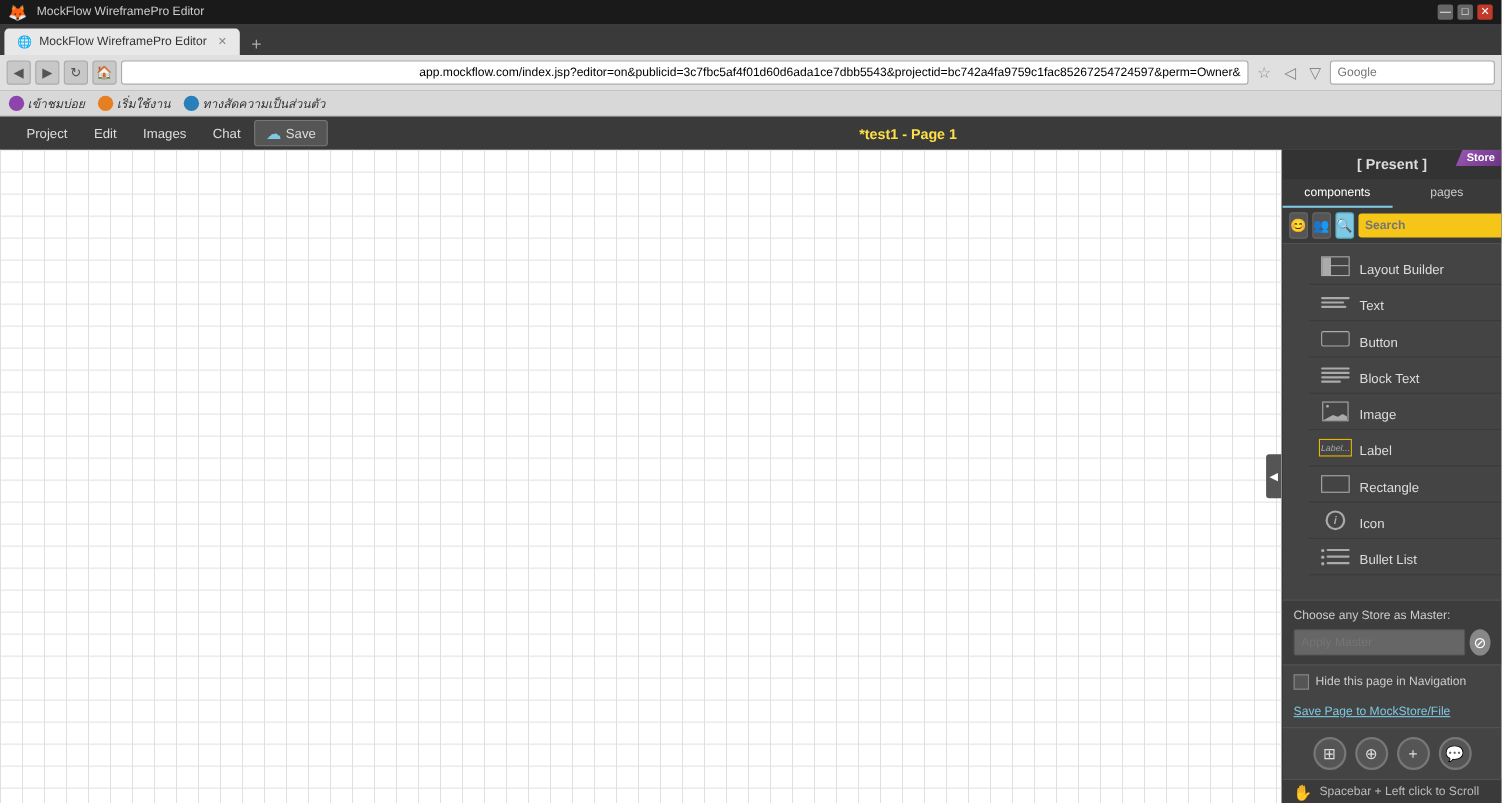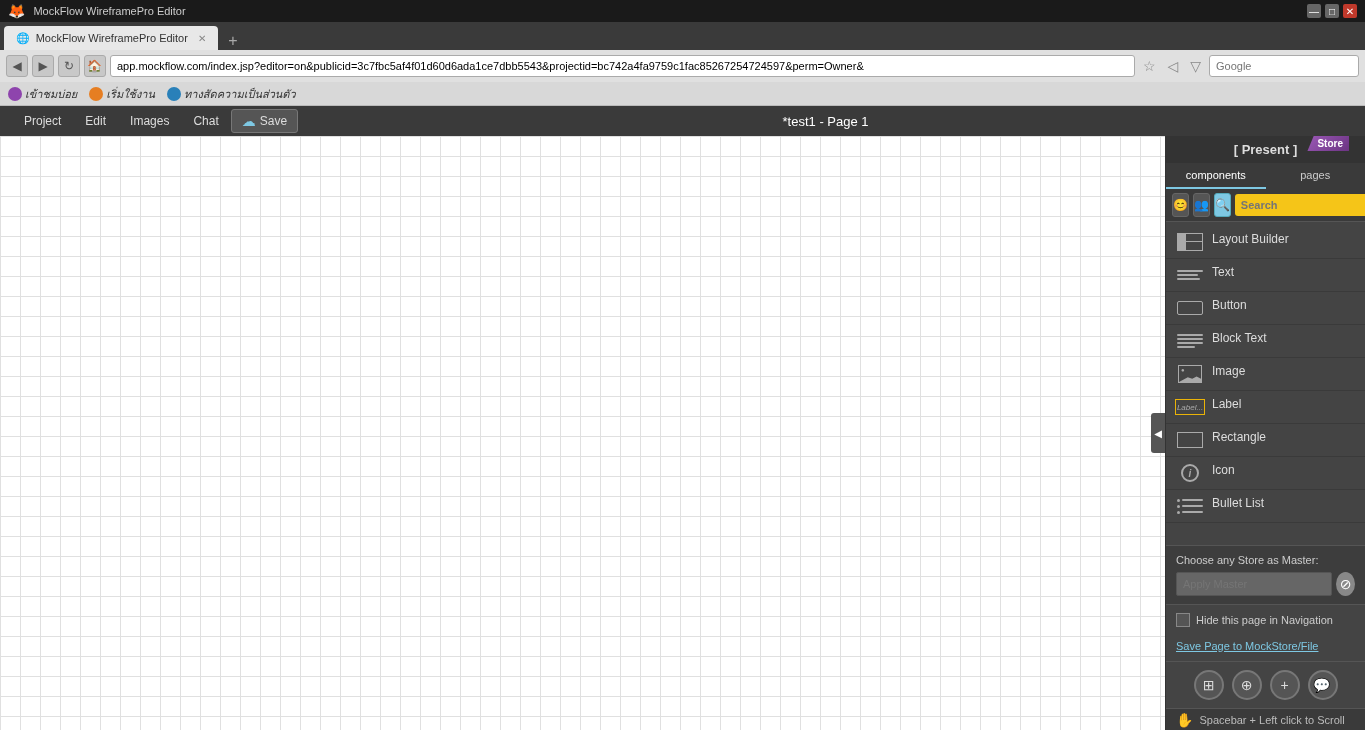--- a/index.html
+++ b/index.html
@@ -12,38 +12,38 @@
     .win-btn.close { background: #c0392b; }
 
     .tab-bar { background: #3a3a3a; height: 28px; display: flex; align-items: flex-end; padding: 0 4px; }
     .tab { background: #555; color: #ddd; padding: 4px 12px; border-radius: 4px 4px 0 0; font-size: 11px; display: flex; align-items: center; gap: 6px; height: 24px; }
     .tab.active { background: #e8e8e8; color: #333; }
     .tab-close { color: #888; font-size: 10px; margin-left: 4px; cursor: pointer; }
     .new-tab-btn { background: transparent; border: none; color: #aaa; font-size: 16px; padding: 0 6px; cursor: pointer; margin-left: 4px; }
 
     .nav-bar { background: #e0e0e0; height: 32px; display: flex; align-items: center; padding: 0 6px; gap: 4px; }
     .nav-btn { background: #c8c8c8; border: 1px solid #aaa; border-radius: 3px; width: 22px; height: 22px; display: flex; align-items: center; justify-content: center; cursor: pointer; font-size: 12px; color: #555; }
-    .address-bar { flex: 1; height: 22px; border: 1px solid #aaa; border-radius: 3px; padding: 0 6px; font-size: 11px; background: #fff; }
+    .address-bar { flex: 1; height: 22px; border: 1px solid #aaa; border-radius: 3px; padding: 0 6px; font-size: 11px; background: #fff; text-align: right; }
     .bookmark-star { color: #888; font-size: 14px; padding: 0 4px; }
     .search-box-nav { width: 150px; height: 22px; border: 1px solid #aaa; border-radius: 3px; padding: 0 6px; font-size: 11px; }
 
     .bookmarks-bar { background: #d8d8d8; height: 24px; display: flex; align-items: center; padding: 0 8px; gap: 12px; border-bottom: 1px solid #bbb; }
     .bookmark-item { font-size: 11px; color: #333; display: flex; align-items: center; gap: 3px; cursor: pointer; font-style: italic; }
     .bookmark-item .bk-icon { width: 14px; height: 14px; border-radius: 50%; display: inline-block; }
     .bk-purple { background: #8e44ad; }
     .bk-orange { background: #e67e22; }
     .bk-blue { background: #2980b9; }
 
     
     .app-container { display: flex; flex-direction: column; height: calc(730px - 22px - 28px - 32px - 24px); }
 
     
     .menu-bar { background: #3a3a3a; height: 30px; display: flex; align-items: center; padding: 0 12px; gap: 0; color: #ddd; }
     .menu-item { padding: 0 12px; height: 18px; display: flex; align-items: center; cursor: pointer; font-size: 12px; color: #ddd; }
-    .page-title { flex: 1; text-align: center; color: #ffffff; font-size: 13px; }
+    .page-title { flex: 1; text-align: center; color: #fde047; font-size: 13px; font-weight: bold; }
     .save-btn { background: #555; border: 1px solid #777; color: #ddd; padding: 3px 10px; border-radius: 3px; cursor: pointer; font-size: 12px; display: flex; align-items: center; gap: 4px; }
     .save-icon { color: #7ec8e3; font-size: 14px; }
 
     
     .main-area { display: flex; flex: 1; overflow: hidden; }
 
     
     .canvas-area { flex: 1; background: #fff; position: relative; overflow: hidden; }
     .canvas-grid { width: 100%; height: 100%; background-image: linear-gradient(#e0e0e0 1px, transparent 1px), linear-gradient(90deg, #e0e0e0 1px, transparent 1px); background-size: 20px 20px; }
     .collapse-btn { position: absolute; right: 0; top: 50%; transform: translateY(-50%); background: #555; color: #fff; width: 14px; height: 40px; display: flex; align-items: center; justify-content: center; cursor: pointer; border-radius: 3px 0 0 3px; font-size: 10px; z-index: 5; }
@@ -57,21 +57,21 @@
     .panel-tab { flex: 1; text-align: center; padding: 6px 0; color: #ccc; font-size: 11px; cursor: pointer; border-bottom: 2px solid transparent; }
     .panel-tab.active { color: #fff; border-bottom: 2px solid #7ec8e3; }
 
     .panel-toolbar { display: flex; align-items: center; padding: 4px 6px; gap: 4px; background: #3a3a3a; border-bottom: 1px solid #555; }
     .toolbar-icon-btn { width: 24px; height: 24px; border-radius: 3px; border: 1px solid #666; background: #555; display: flex; align-items: center; justify-content: center; cursor: pointer; font-size: 12px; color: #ddd; }
     .toolbar-icon-btn.active { background: #7ec8e3; border-color: #5ab; color: #fff; }
     .search-input-box { flex: 1; height: 22px; background: #f5c518; border: none; border-radius: 3px; padding: 0 6px; font-size: 11px; font-weight: bold; color: #333; }
 
     
     .component-list { flex: 1; overflow-y: auto; padding: 4px 0; }
-    .component-item { display: flex; align-items: flex-start; padding: 6px 10px; gap: 8px; cursor: pointer; color: #ddd; font-size: 12px; border-bottom: 1px solid #3a3a3a; }
+    .component-item { display: flex; align-items: flex-end; padding: 6px 10px; gap: 8px; cursor: pointer; color: #ddd; font-size: 12px; border-bottom: 1px solid #3a3a3a; margin-left: 24px; }
     .comp-icon { width: 28px; height: 20px; display: flex; align-items: center; justify-content: center; flex-shrink: 0; }
 
     
     .icon-layout { border: 1px solid #aaa; width: 26px; height: 18px; display: grid; grid-template-columns: 8px 1fr; grid-template-rows: 1fr 1fr; }
     .icon-layout .lt { background: #aaa; grid-row: 1/3; }
     .icon-layout .rt { border-bottom: 1px solid #aaa; }
 
     .icon-text { display: flex; flex-direction: column; gap: 2px; width: 26px; }
     .icon-text .line { height: 2px; background: #aaa; border-radius: 1px; }
     .icon-text .line:nth-child(1) { width: 100%; }
@@ -188,21 +188,21 @@
 
     <div class="canvas-area">
       <div class="canvas-grid"></div>
       <div class="collapse-btn">◀</div>
     </div>
 
     <div class="right-panel">
 
       <div class="panel-header" style="position:relative;">
         <span style="color:#ddd;font-size:13px;font-weight:bold;">[ Present ]</span>
-        <div style="position:absolute;right:16px;top:0;background:linear-gradient(135deg,#9b59b6,#6c3483);color:white;font-size:10px;font-weight:bold;padding:2px 6px 2px 10px;clip-path:polygon(15% 0,100% 0,100% 100%,0 100%);">
+        <div style="position:absolute;right:0;top:0;background:linear-gradient(135deg,#9b59b6,#6c3483);color:white;font-size:10px;font-weight:bold;padding:2px 6px 2px 10px;clip-path:polygon(15% 0,100% 0,100% 100%,0 100%);">
           <span>Store</span>
         </div>
       </div>
 
       <div class="panel-tabs">
         <div class="panel-tab active">
           <span>components</span>
         </div>
         <div class="panel-tab">
           <span>pages</span>

